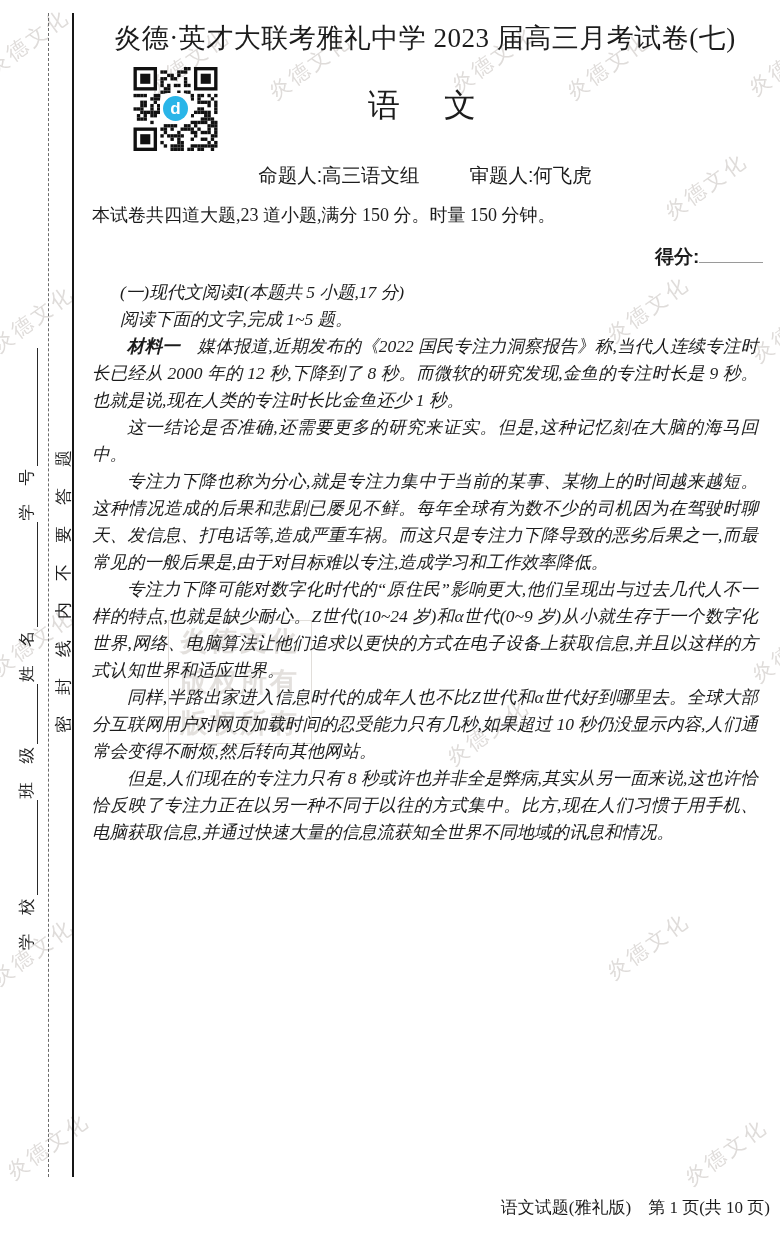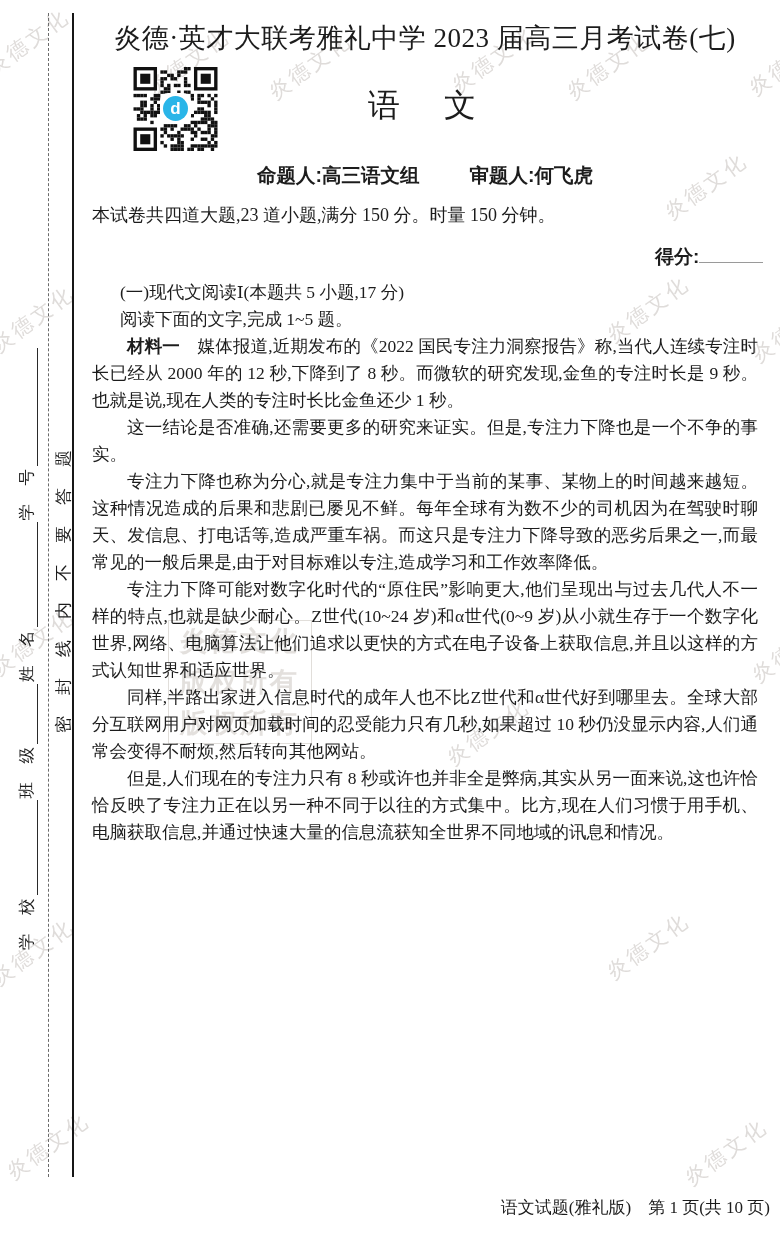--- a/index.html
+++ b/index.html
@@ -67,21 +67,21 @@
     color:#fff;font-weight:bold;font-size:17px;
     font-family:"Liberation Sans","DejaVu Sans",sans-serif;
   }
   .subject-title{
     position:absolute;left:92px;top:84px;width:666px;text-align:center;
     font-size:32px;font-weight:normal;letter-spacing:6px;z-index:3;
     font-family:"Liberation Sans","DejaVu Sans",sans-serif;
   }
   .setter-line{
     position:absolute;left:92px;top:162px;width:666px;text-align:center;
-    font-size:19.5px;font-weight:bold;z-index:3;
+    font-size:19.5px;font-weight:normal;z-index:3;
     font-family:"Liberation Sans","DejaVu Sans",sans-serif;
   }
   .exam-info{
     position:absolute;left:92px;top:203px;width:666px;
     font-size:18px;z-index:3;
   }
   .score{
     position:absolute;left:655px;top:244px;z-index:3;
     font-size:19px;font-weight:bold;
     font-family:"Liberation Sans","DejaVu Sans",sans-serif;
@@ -90,21 +90,21 @@
     border-bottom:1.5px solid #9a9a9a;}
   
   .text-block{
     position:absolute;left:92px;top:279px;width:666px;z-index:3;
     font-size:17.5px;line-height:27px;
   }
   .text-block h1{
     margin:0;font-size:18.5px;font-weight:bold;line-height:27px;
     font-family:"Liberation Sans","DejaVu Sans",sans-serif;
   }
-  .text-block p{margin:0;text-align:justify;word-break:break-all;}
+  .text-block p{margin:0;text-align:justify;word-break:break-all;font-style:italic;}
   .text-block p.sub{padding-left:28px;text-align:left;}
   .text-block p.body{text-indent:2em;}
   .footer{
     position:absolute;left:104px;top:1196px;width:666px;text-align:right;
     font-size:17px;z-index:3;
   }
 </style>
 </head>
 <body>
 
@@ -359,21 +359,21 @@
   <div class="exam-info">本试卷共四道大题,23 道小题,满分 150 分。时量 150 分钟。</div>
 
   <div class="score">
     <span>得分:</span><span class="blank"></span>
   </div>
 
   <div class="text-block">
     <p class="sub">(一)现代文阅读Ⅰ(本题共 5 小题,17 分)</p>
     <p class="sub">阅读下面的文字,完成 1~5 题。</p>
     <p class="body"><b>材料一</b><span>　媒体报道,近期发布的《2022 国民专注力洞察报告》称,当代人连续专注时长已经从 2000 年的 12 秒,下降到了 8 秒。而微软的研究发现,金鱼的专注时长是 9 秒。也就是说,现在人类的专注时长比金鱼还少 1 秒。</span></p>
-    <p class="body">这一结论是否准确,还需要更多的研究来证实。但是,专注力下降也是一个不争的事实。</p>
+    <p class="body">这一结论是否准确,还需要更多的研究来证实。但是,这种记忆刻在大脑的海马回中。</p>
     <p class="body">专注力下降也称为分心,就是专注力集中于当前的某事、某物上的时间越来越短。这种情况造成的后果和悲剧已屡见不鲜。每年全球有为数不少的司机因为在驾驶时聊天、发信息、打电话等,造成严重车祸。而这只是专注力下降导致的恶劣后果之一,而最常见的一般后果是,由于对目标难以专注,造成学习和工作效率降低。</p>
     <p class="body">专注力下降可能对数字化时代的“原住民”影响更大,他们呈现出与过去几代人不一样的特点,也就是缺少耐心。Z世代(10~24 岁)和α世代(0~9 岁)从小就生存于一个数字化世界,网络、电脑算法让他们追求以更快的方式在电子设备上获取信息,并且以这样的方式认知世界和适应世界。</p>
     <p class="body">同样,半路出家进入信息时代的成年人也不比Z世代和α世代好到哪里去。全球大部分互联网用户对网页加载时间的忍受能力只有几秒,如果超过 10 秒仍没显示内容,人们通常会变得不耐烦,然后转向其他网站。</p>
     <p class="body">但是,人们现在的专注力只有 8 秒或许也并非全是弊病,其实从另一面来说,这也许恰恰反映了专注力正在以另一种不同于以往的方式集中。比方,现在人们习惯于用手机、电脑获取信息,并通过快速大量的信息流获知全世界不同地域的讯息和情况。</p>
   </div>
 
   <div class="footer">语文试题(雅礼版)　第 1 页(共 10 页)</div>
 
 </div>
 

